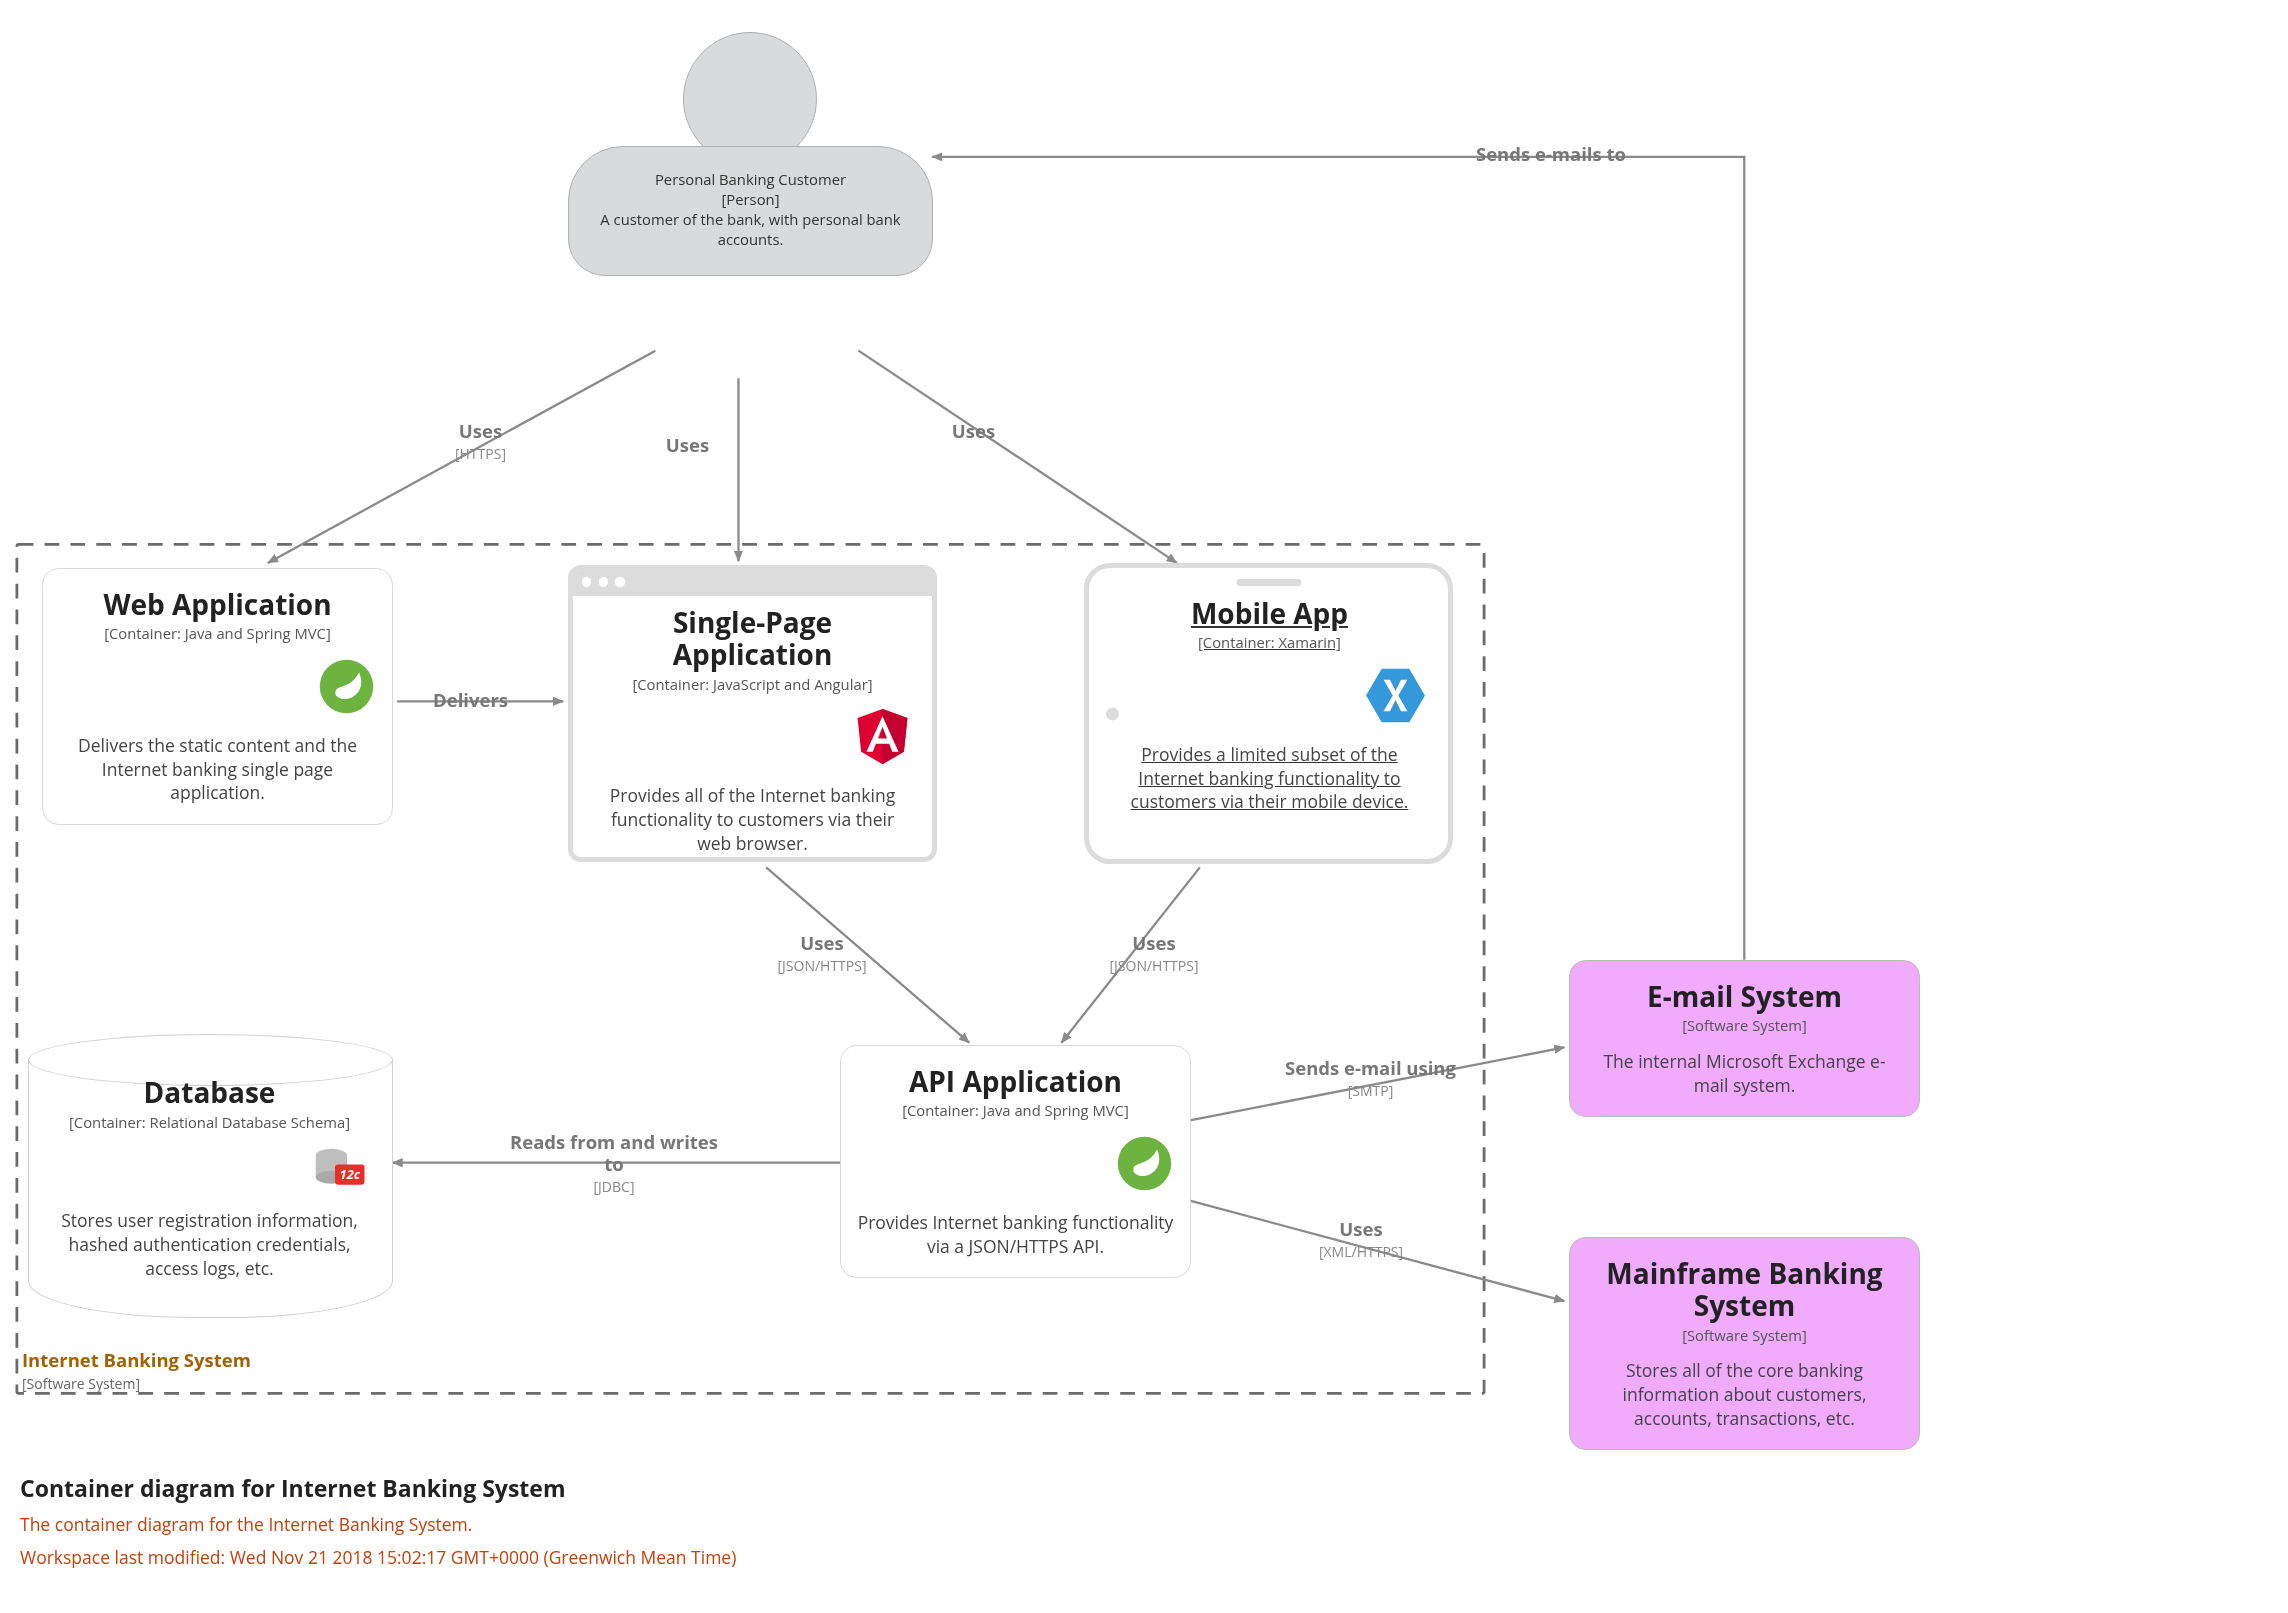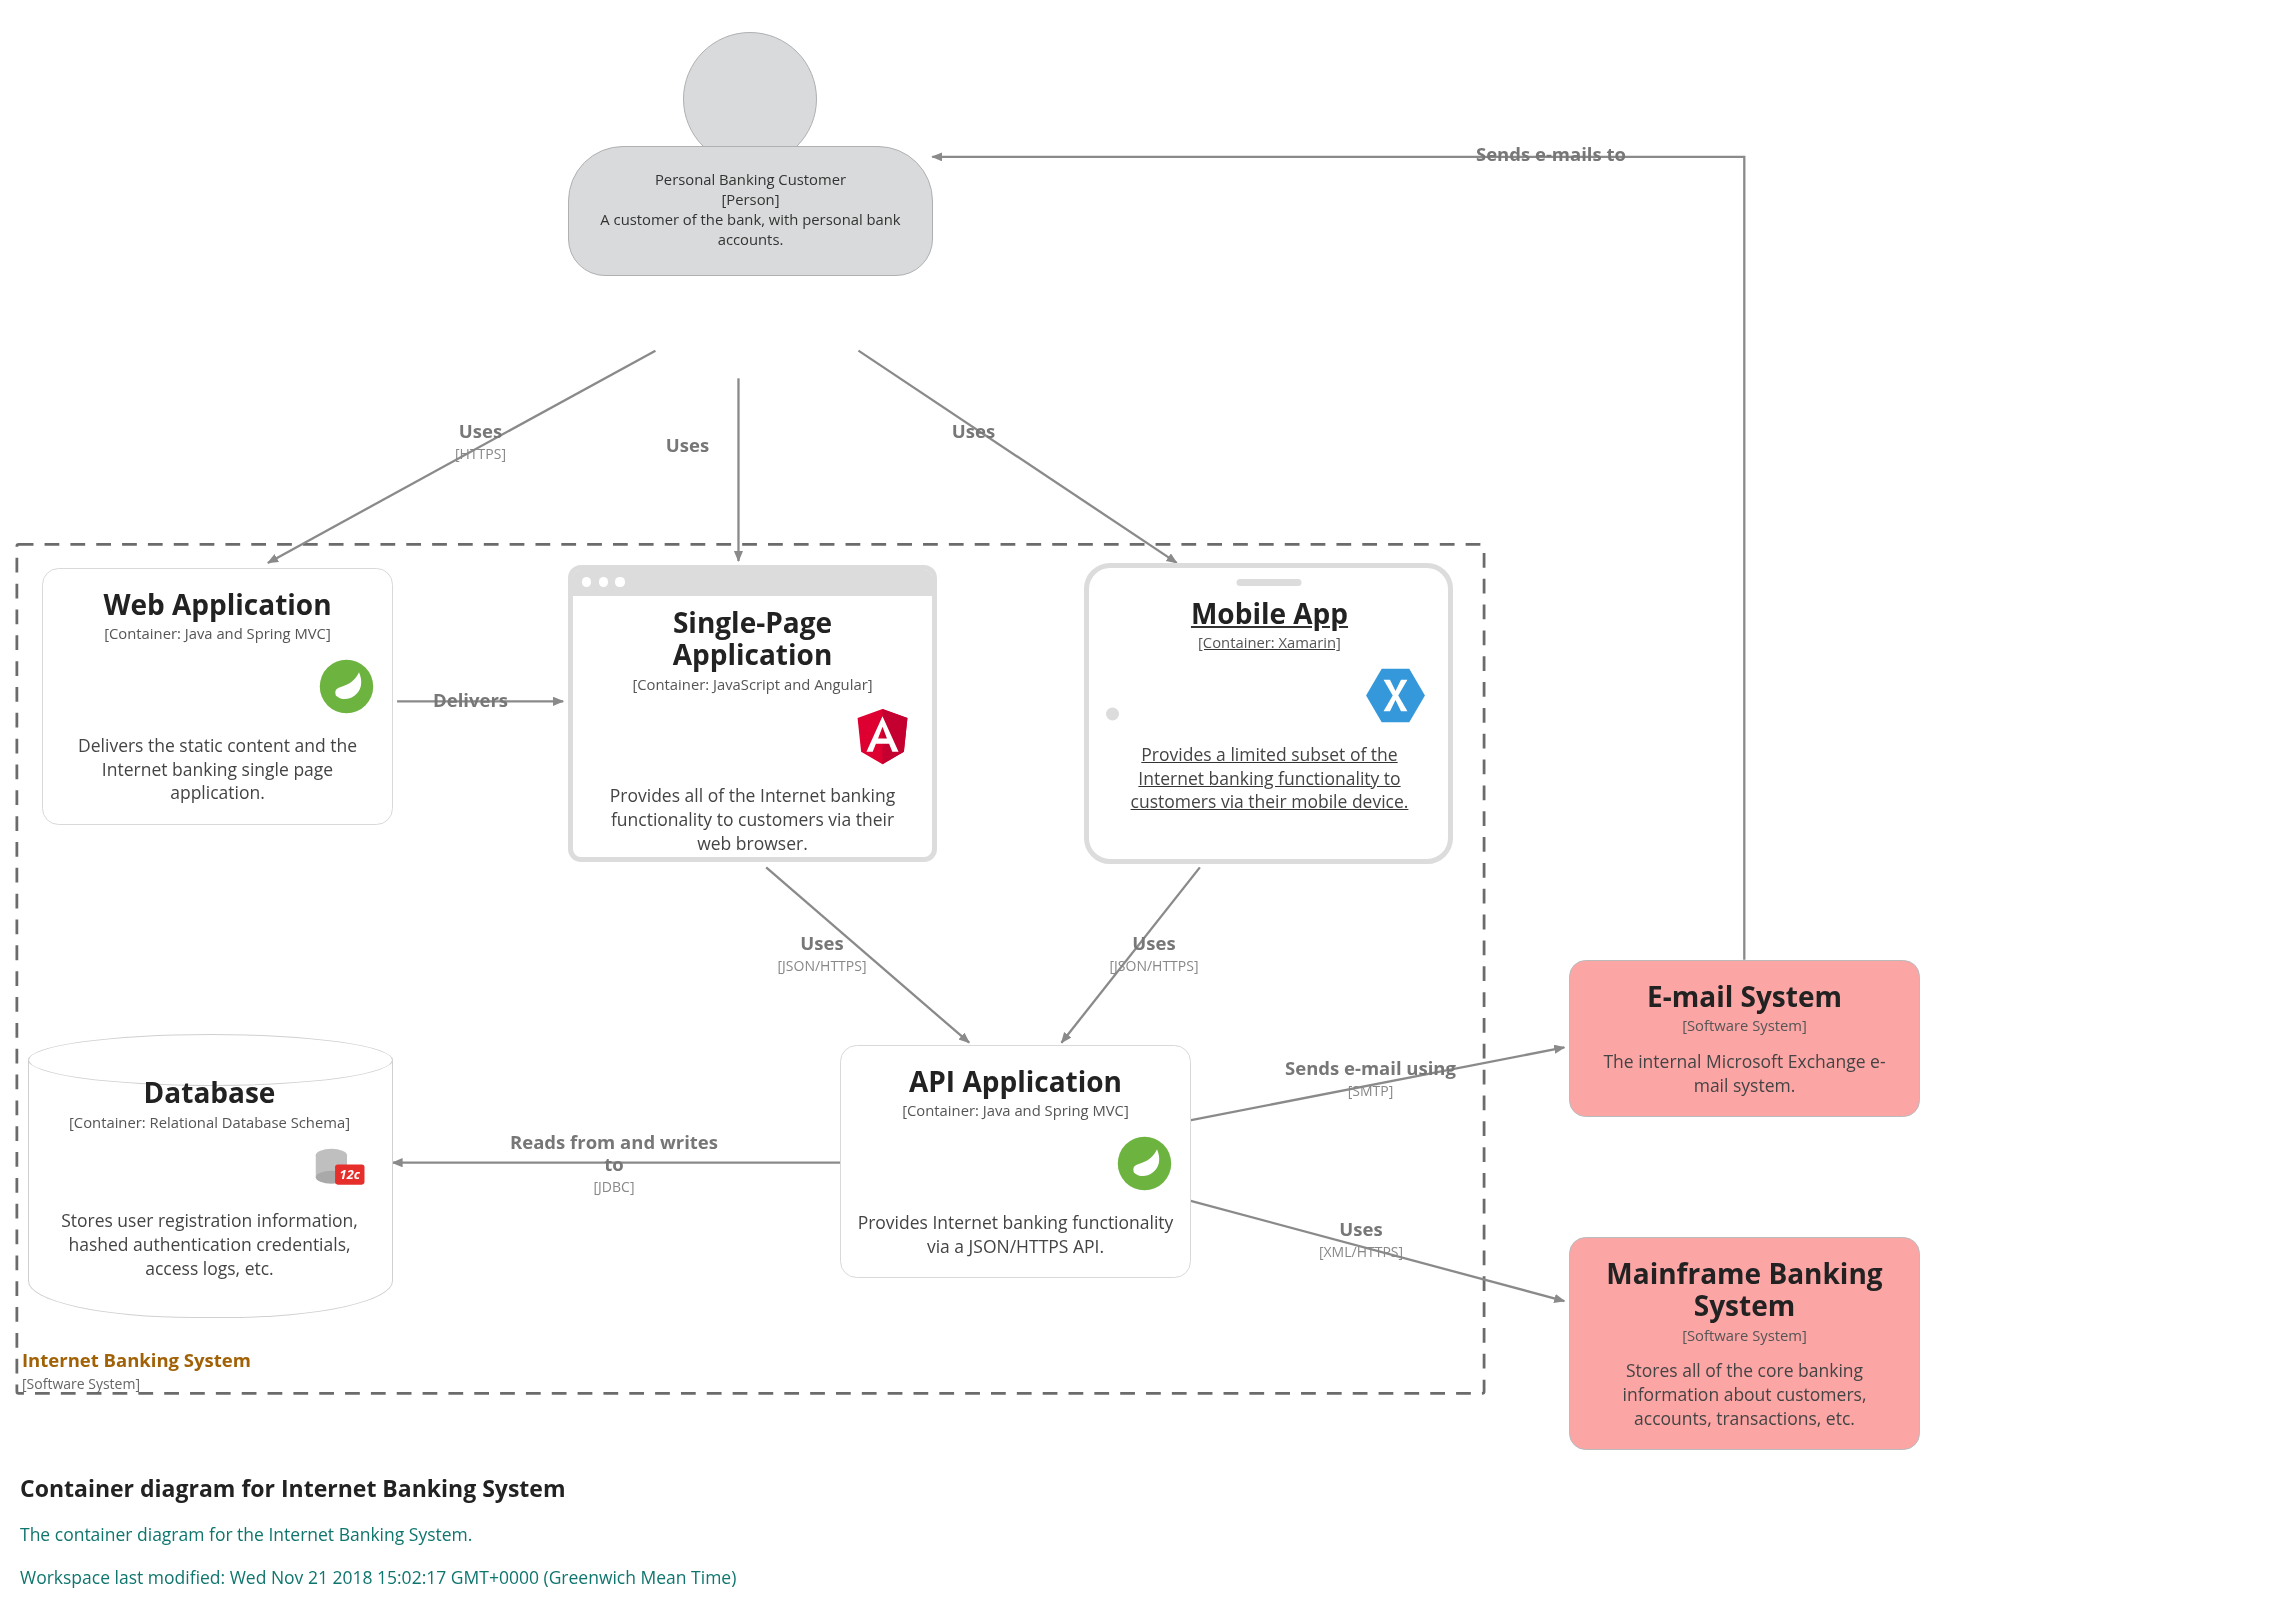--- a/index.html
+++ b/index.html
@@ -15,30 +15,30 @@
     position: absolute;
     border-radius: 16.6px;
     text-align: center;
     padding: 18.5px 16.6px;
   }
   .node .title { font-weight: 700; font-size: 28px; line-height: 1.15; color: #222; }
   .node .stereo { font-size: 14.8px; color: #555; margin-top: 3.7px; }
   .node .desc { font-size: 17.5px; color: #444; margin-top: 14.8px; line-height: 1.35; }
   .node .iconwrap { margin: 11px auto 5.5px; height: 65px; display:flex; align-items:center; justify-content:flex-end; }
   .white-box { background:#fff; border:1.8px solid #d9d9d9; }
-  .grey-box { background:#fca5a5; border:1.8px solid #b9bbbd; }
+  .grey-box { background:#f0abfc; border:1.8px solid #b9bbbd; }
   .edge-label { position:absolute; text-align:center; }
   .edge-label .lbl { font-weight:700; font-size:18.5px; color:#777; line-height:1.2; }
   .edge-label .tech { font-size:14px; color:#888; margin-top:1.8px; }
   .boundary-label { position:absolute; }
   .boundary-label .bt { font-weight:700; font-size:18.5px; color:#a16207; }
   .boundary-label .bs { font-size:14px; color:#666; margin-top:1.8px; }
   .footer { position:absolute; left:20px; }
   .footer .ft { font-weight:700; font-size:23px; color:#222; }
-  .footer .fs { font-size:17.5px; color:#0f766e; margin-top:18px; line-height:1.4; }
+  .footer .fs { font-size:17.5px; color:#c2410c; margin-top:8px; line-height:1.4; }
   
   .person-body {
     position:absolute;
     background:#d9dadb;
     border:1.8px solid #aeb0b2;
     border-radius: 55px 55px 37px 37px;
     text-align:center;
     padding: 22px 24px 26px;
   }
   .person-head {

